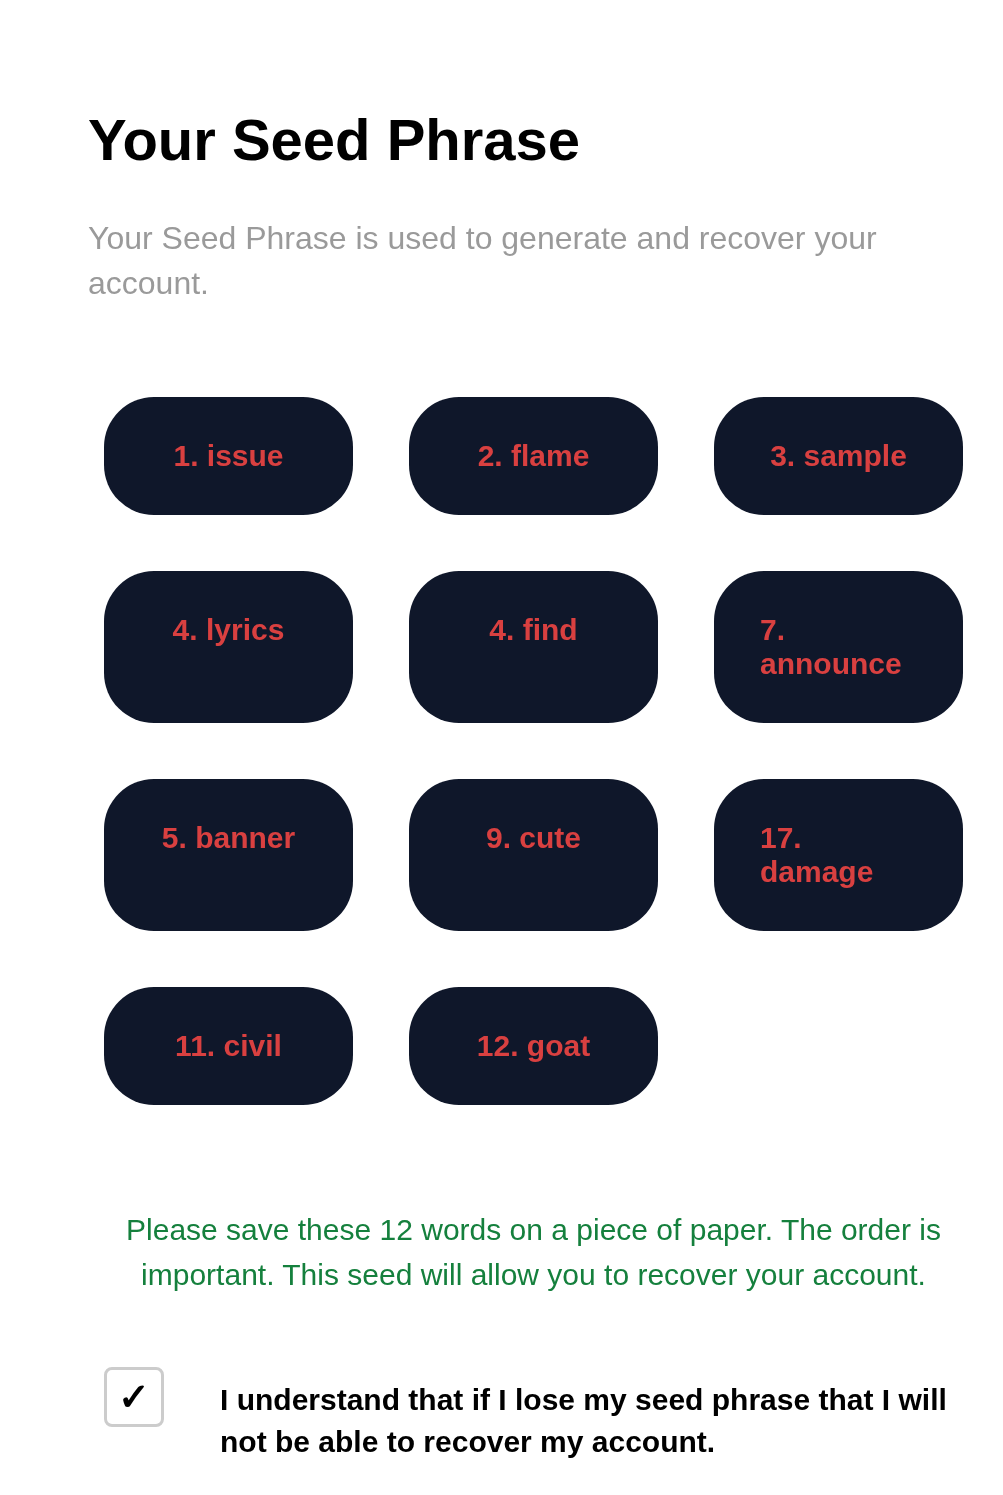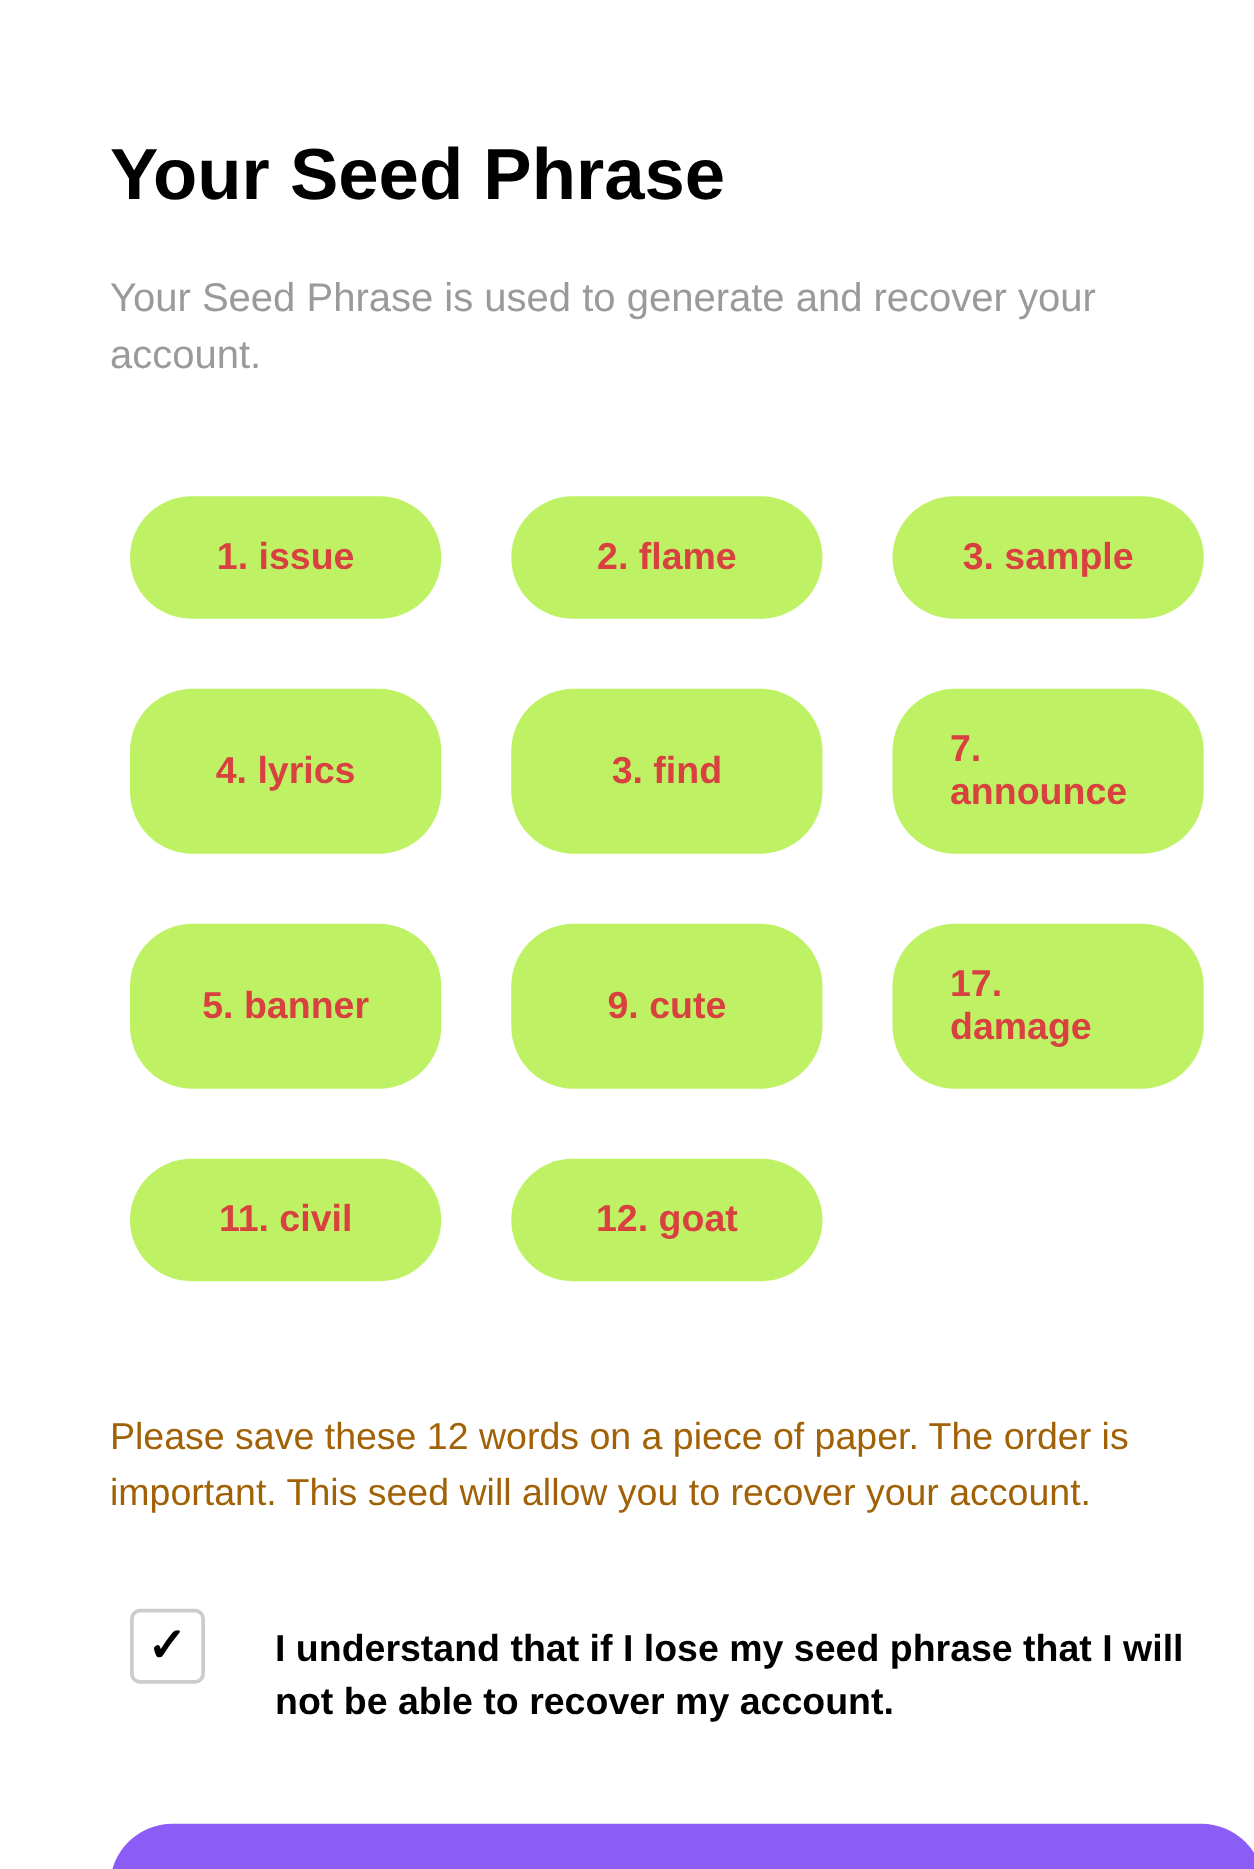--- a/index.html
+++ b/index.html
@@ -34,39 +34,39 @@
     }
 
     .seed-grid {
       display: grid;
       grid-template-columns: repeat(3, 1fr);
       gap: 24px;
       margin-bottom: 70px;
     }
 
     .seed-chip {
-      background: #bef264;
+      background: #0f172a;
       border-radius: 50px;
-      padding: 16px 30px;
+      padding: 26px 30px;
       display: flex;
-      align-items: center;
       justify-content: center;
     }
 
     .seed-chip-label {
       font-size: 30px;
       font-weight: 600;
       color: #d94040;
     }
 
     .warning-text {
       font-size: 30px;
-      color: #a16207;
+      color: #15803d;
       line-height: 1.5;
       margin-bottom: 50px;
+      text-align: center;
     }
 
     .checkbox-row {
       display: flex;
       flex-direction: row;
       align-items: flex-start;
       gap: 24px;
       margin-bottom: 60px;
     }
 
@@ -124,21 +124,21 @@
     <div class="seed-chip">
       <span class="seed-chip-label">2. flame</span>
     </div>
     <div class="seed-chip">
       <span class="seed-chip-label">3. sample</span>
     </div>
     <div class="seed-chip">
       <span class="seed-chip-label">4. lyrics</span>
     </div>
     <div class="seed-chip">
-      <span class="seed-chip-label">3. find</span>
+      <span class="seed-chip-label">4. find</span>
     </div>
     <div class="seed-chip">
       <span class="seed-chip-label">7. announce</span>
     </div>
     <div class="seed-chip">
       <span class="seed-chip-label">5. banner</span>
     </div>
     <div class="seed-chip">
       <span class="seed-chip-label">9. cute</span>
     </div>

